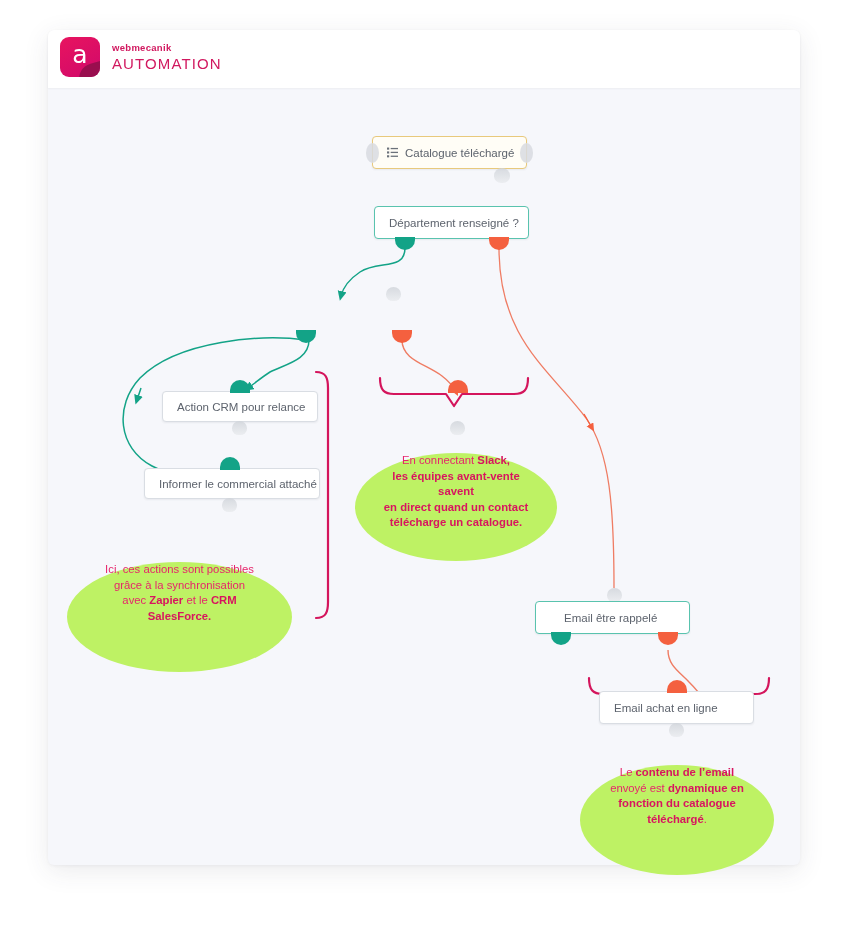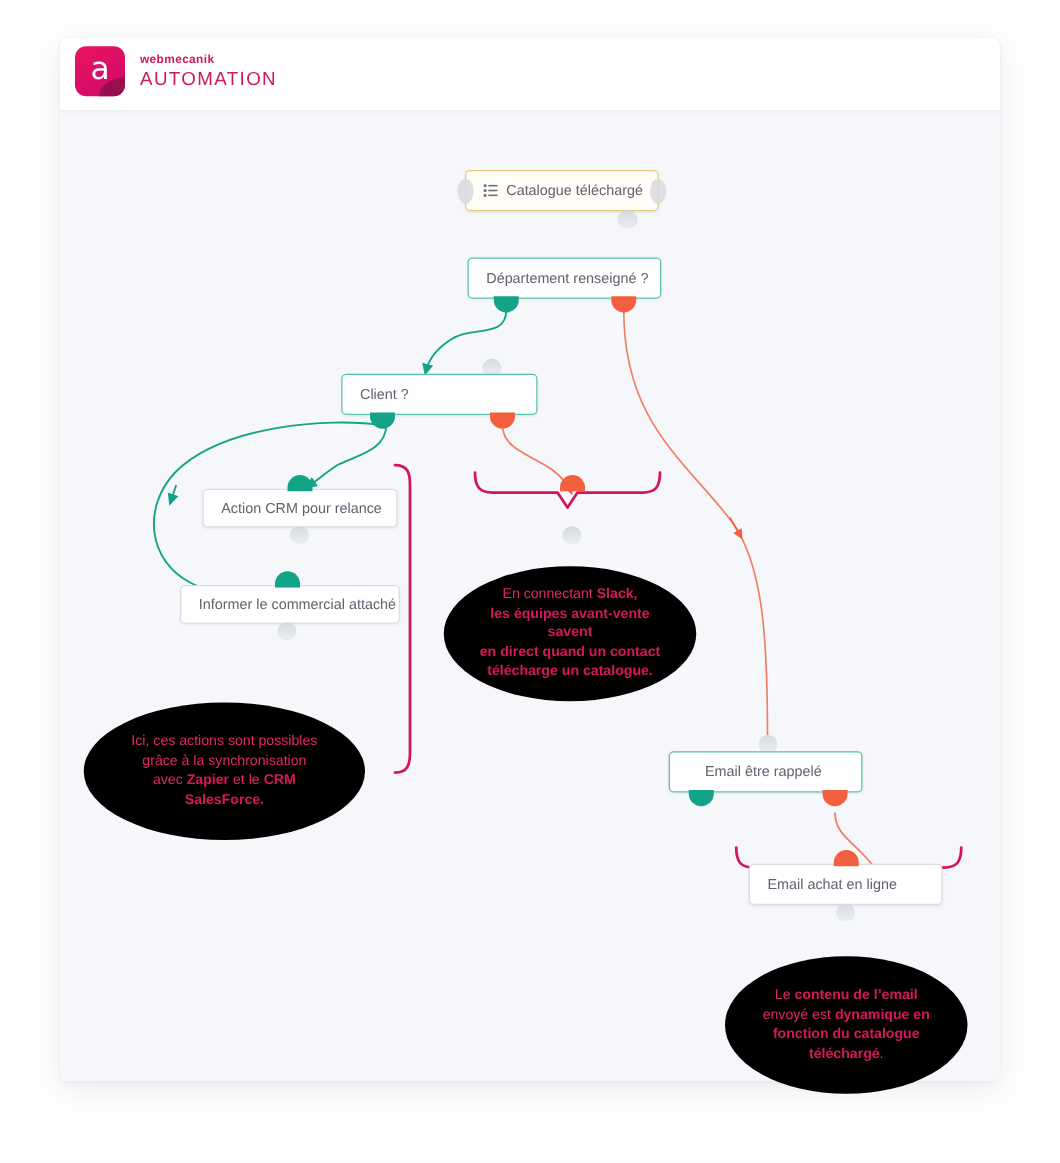--- a/index.html
+++ b/index.html
@@ -90,22 +90,22 @@
   .port{
     position:absolute;width:20px;height:13px;
     border-radius:0 0 11px 11px;
   }
   .port.teal{background:#13a387;}
   .port.orange{background:#f4603f;}
 
   
   .bubble{
     position:absolute;box-sizing:border-box;
-    background:#000000;border-radius:50%;
-    display:flex;align-items:center;justify-content:center;
+    background:#bef264;border-radius:50%;
+    display:flex;justify-content:center;
     text-align:center;color:#e6256b;
     font-size:11.3px;line-height:15.5px;
     padding:0 18px;
   }
   .bubble b{font-weight:bold;color:#d8155f;}
   .bubble .txt{display:block;}
 </style>
 </head>
 <body>
 
@@ -175,23 +175,20 @@
       <div class="funnel" style="left:446px;top:80px;"></div>
 
       <div class="node decision" style="left:326px;top:118px;width:155px;height:33px;">
         <span>Département renseigné ?</span>
       </div>
       <div class="port teal" style="left:347px;top:149px;"></div>
       <div class="port orange" style="left:441px;top:149px;"></div>
 
       <div class="funnel small" style="left:338px;top:199px;"></div>
 
-      <div class="node decision" style="left:225px;top:211px;width:157px;height:33px;">
-        <span>Client ?</span>
-      </div>
       <div class="port teal" style="left:248px;top:242px;"></div>
       <div class="port orange" style="left:344px;top:242px;"></div>
 
       <div class="node action" style="left:114px;top:303px;width:156px;height:31px;">
         <span>Action CRM pour relance</span>
       </div>
       <div class="port teal" style="left:182px;top:292px;border-radius:11px 11px 0 0;"></div>
       <div class="funnel small" style="left:184px;top:333px;"></div>
 
       <div class="node action" style="left:96px;top:380px;width:176px;height:31px;">

